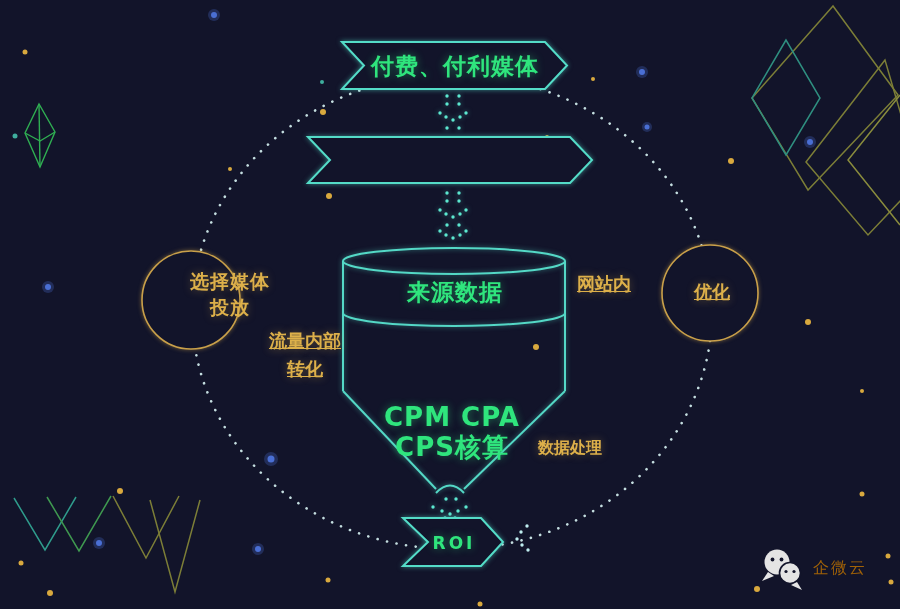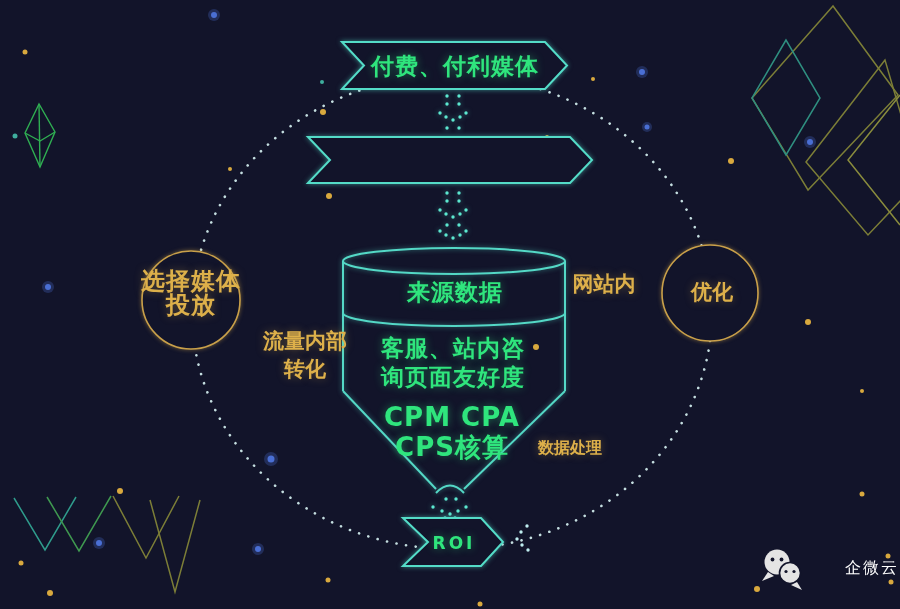--- a/index.html
+++ b/index.html
@@ -8,26 +8,26 @@
     background:#12142a;
     font-family:"DejaVu Sans","Liberation Sans",sans-serif;
   }
   #diagram-svg{position:absolute;left:0;top:0;}
   .label{
     position:absolute;transform:translate(-50%,-50%);
     white-space:nowrap;line-height:1;z-index:5;
   }
   .t-green{color:#2fe57d;font-weight:bold;text-shadow:0 0 8px rgba(47,229,125,.45);}
   .t-gold{color:#ddb04a;font-weight:bold;text-shadow:0 0 8px rgba(221,176,74,.35);}
-  .t-gray{color:#ffffff;font-weight:normal;letter-spacing:2px;margin-left:32px;}
+  .t-gray{color:#a16207;font-weight:normal;letter-spacing:2px;}
   .fs23{font-size:23px;letter-spacing:1px;}
   .fs26{font-size:26px;letter-spacing:1px;}
   .fs27{font-size:17px;letter-spacing:3px;}
-  .fs21{font-size:21px;}
-  .fs19{font-size:24px;letter-spacing:1px;}
+  .fs21{font-size:18px;text-decoration:underline;}
+  .fs19{font-size:19px;letter-spacing:1px;margin-left:39px;}
   .fs22{font-size:16px;}
   .glow-teal{filter:drop-shadow(0 0 2.5px rgba(84,220,200,.55));}
   .glow-gold{filter:drop-shadow(0 0 2px rgba(210,165,70,.5));}
 </style>
 </head>
 <body>
 
 <div id="stage">
 
 <svg id="diagram-svg" width="900" height="609" viewBox="0 0 900 609">
@@ -198,30 +198,28 @@
     <circle cx="786" cy="571.5" r="1.6" fill="#12142a"></circle>
     <circle cx="794" cy="571.5" r="1.6" fill="#12142a"></circle>
   </g>
 </svg>
 
   <div class="label t-green fs23" style="left:455px;top:66px;">付费、付利媒体</div>
 
 
   <div class="label t-green fs23" style="left:455px;top:292px;">来源数据</div>
 
-  <div class="label t-green fs23" style="left:453px;top:348px;">客服、站内咨</div>
-  <div class="label t-green fs23" style="left:453px;top:377px;">询页面友好度</div>
 
   <div class="label t-green fs26" style="left:452px;top:417px;">CPM CPA</div>
   <div class="label t-green fs26" style="left:452px;top:447px;">CPS核算</div>
 
   <div class="label t-green fs27" style="left:454px;top:543px;">ROI</div>
 
   <div class="label t-gold fs19" style="left:191px;top:281px;">选择媒体</div>
-  <div class="label t-gold fs19" style="left:191px;top:307px;font-family:Liberation Mono, monospace;">投放</div>
+  <div class="label t-gold fs19" style="left:191px;top:307px;">投放</div>
 
   <div class="label t-gold fs21" style="left:712px;top:292px;">优化</div>
 
   <div class="label t-gold fs21" style="left:604px;top:284px;">网站内</div>
 
   <div class="label t-gold fs21" style="left:305px;top:341px;">流量内部</div>
   <div class="label t-gold fs21" style="left:305px;top:369px;">转化</div>
 
   <div class="label t-gold fs22" style="left:570px;top:448px;">数据处理</div>
 

